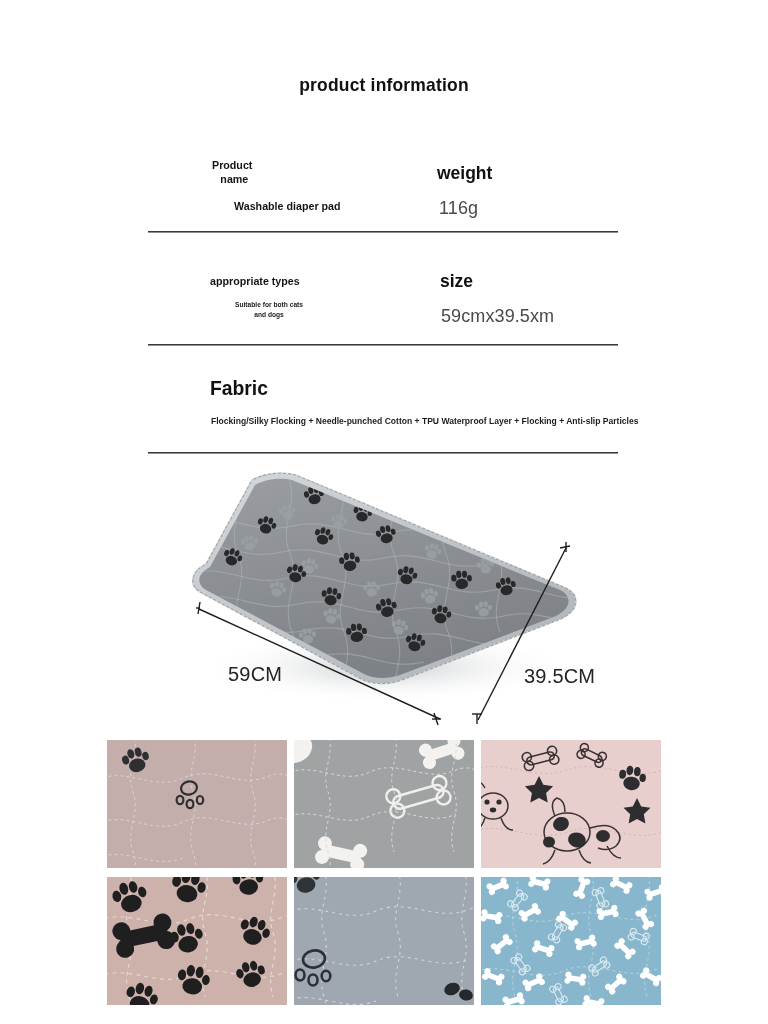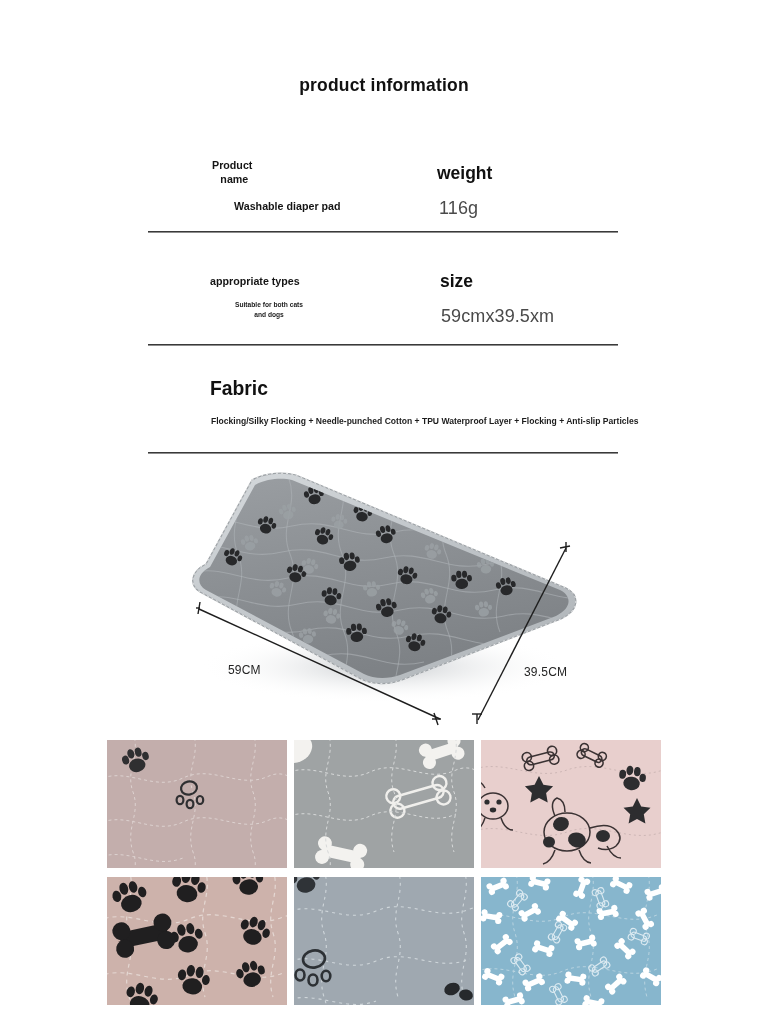--- a/index.html
+++ b/index.html
@@ -118,21 +118,21 @@
     transform-origin: left center;
   }
 
   
   .hero { position: absolute; left: 0; top: 462px; width: 768px; height: 278px; }
   .hero svg { display: block; }
 
   .dim-label {
     position: absolute;
     font-family: "Liberation Sans", sans-serif;
-    font-size: 12px;
+    font-size: 20px;
     color: #242424;
     letter-spacing: .2px;
   }
   #dim-w { left: 228px; top: 663px; }
   #dim-h { left: 524px; top: 665px; text-align: right; }
 
   
   .swatches {
     position: absolute;
     left: 107px; top: 740px;

